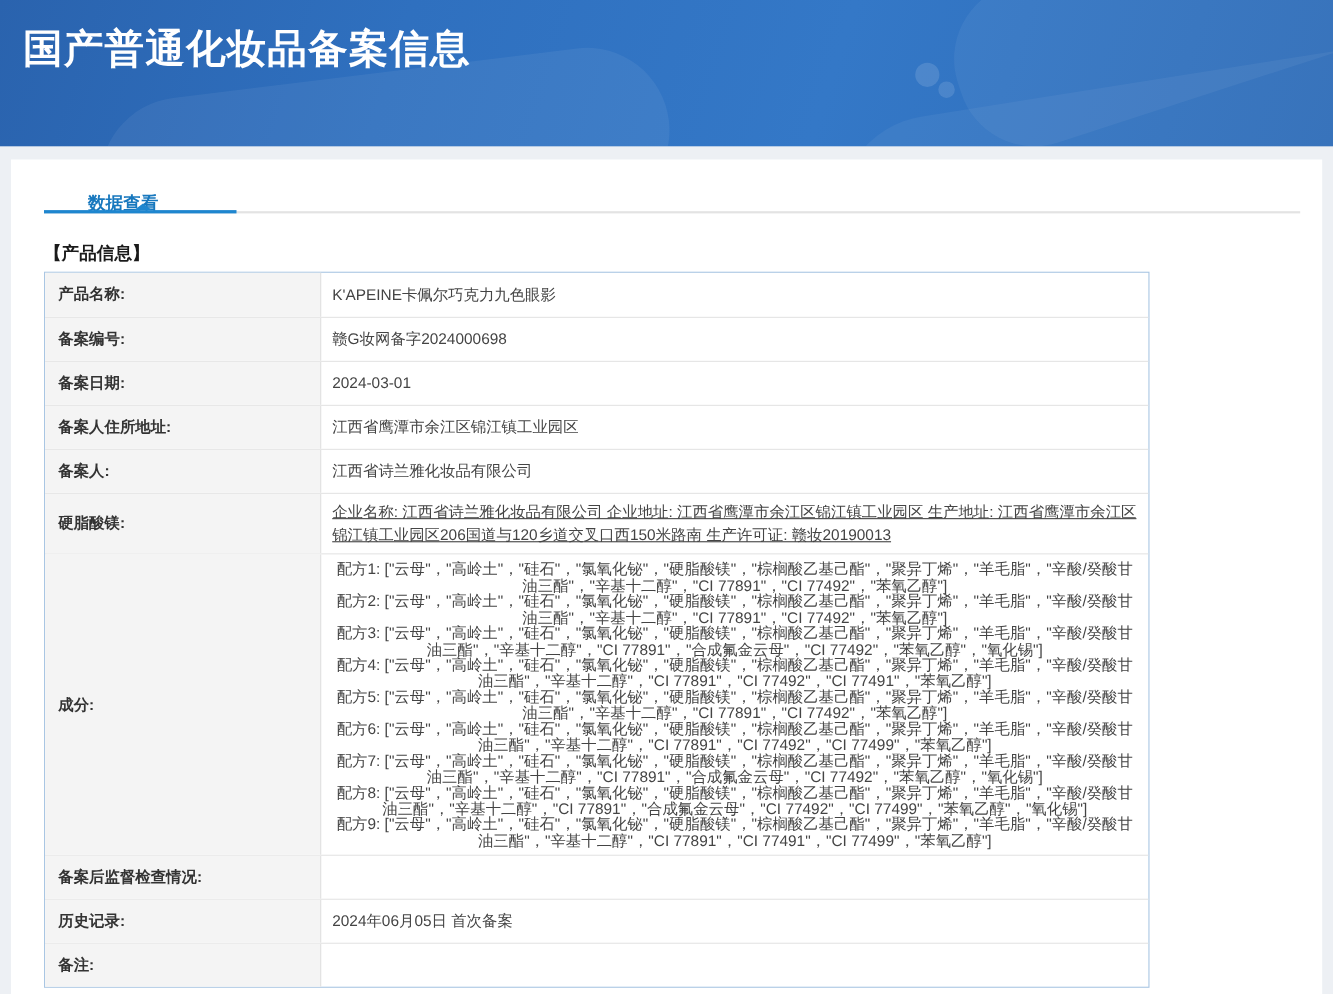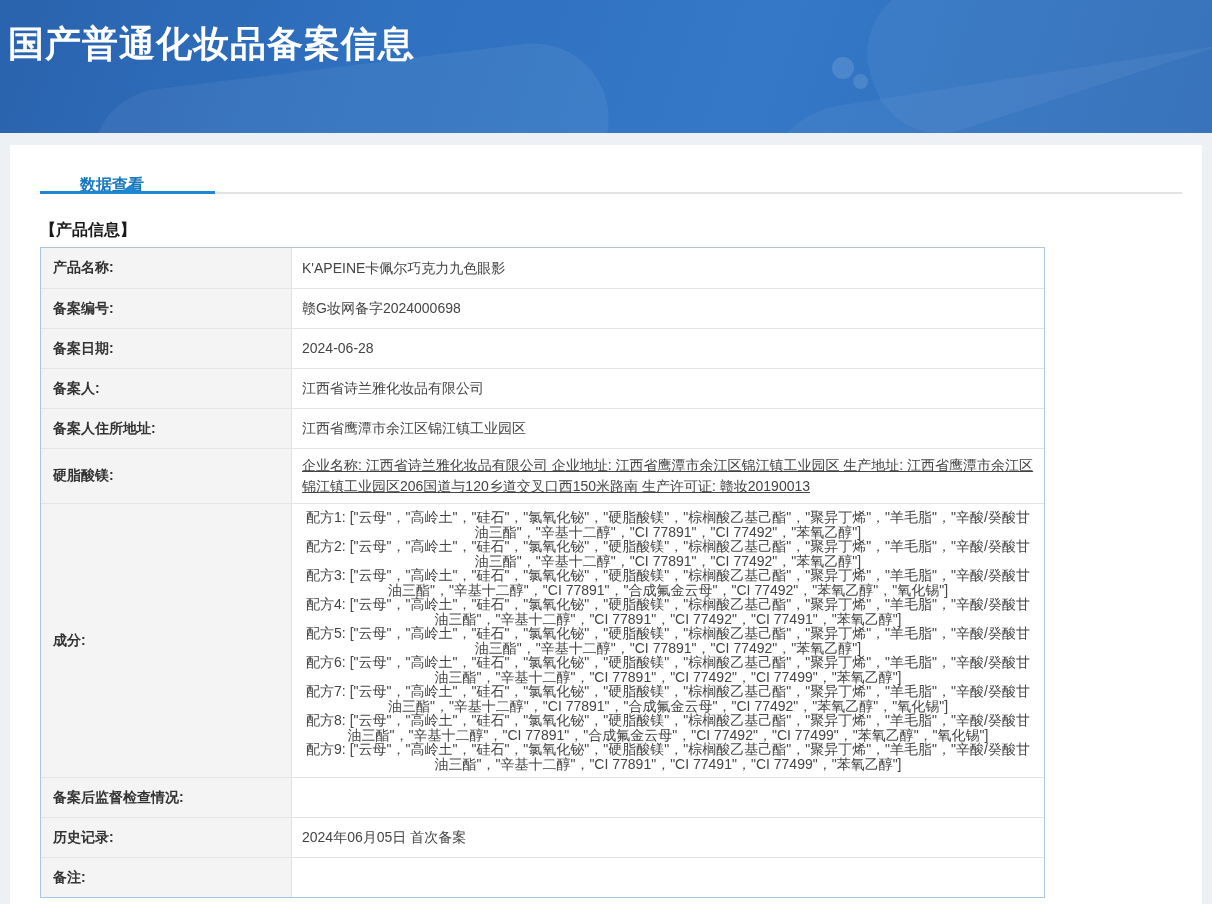--- a/index.html
+++ b/index.html
@@ -12,21 +12,21 @@
   }
 
   
   .banner {
     position: relative;
     height: 133px;
     background: linear-gradient(108deg, #2a63ae 0%, #2f70bf 30%, #3478c7 62%, #2e6cb8 100%);
     overflow: hidden;
   }
   .banner-title {
-    position: absolute; left: 8px; top: 20px;
+    position: absolute; left: 21px; top: 20px;
     margin: 0;
     color: #ffffff;
     font-size: 36px;
     font-weight: bold;
     letter-spacing: 1px;
     z-index: 2;
   }
   .deco { position: absolute; background: rgba(255,255,255,0.07); z-index: 1; }
   .deco-blob-left {
     left: 90px; top: 66px; width: 520px; height: 150px;
@@ -160,31 +160,31 @@
       <div class="cell-value">K'APEINE卡佩尔巧克力九色眼影</div>
     </div>
 
     <div class="info-row">
       <div class="cell-label">备案编号:</div>
       <div class="cell-value">赣G妆网备字2024000698</div>
     </div>
 
     <div class="info-row">
       <div class="cell-label">备案日期:</div>
-      <div class="cell-value">2024-06-28</div>
+      <div class="cell-value">2024-03-01</div>
+    </div>
+
+    <div class="info-row">
+      <div class="cell-label">备案人住所地址:</div>
+      <div class="cell-value">江西省鹰潭市余江区锦江镇工业园区</div>
     </div>
 
     <div class="info-row">
       <div class="cell-label">备案人:</div>
       <div class="cell-value">江西省诗兰雅化妆品有限公司</div>
-    </div>
-
-    <div class="info-row">
-      <div class="cell-label">备案人住所地址:</div>
-      <div class="cell-value">江西省鹰潭市余江区锦江镇工业园区</div>
     </div>
 
     <div class="info-row row-producer">
       <div class="cell-label">硬脂酸镁:</div>
       <div class="cell-value">企业名称: 江西省诗兰雅化妆品有限公司 企业地址: 江西省鹰潭市余江区锦江镇工业园区 生产地址: 江西省鹰潭市余江区锦江镇工业园区206国道与120乡道交叉口西150米路南 生产许可证: 赣妆20190013</div>
     </div>
 
     <div class="info-row row-ingredients">
       <div class="cell-label">成分:</div>
       <div class="cell-value block">

